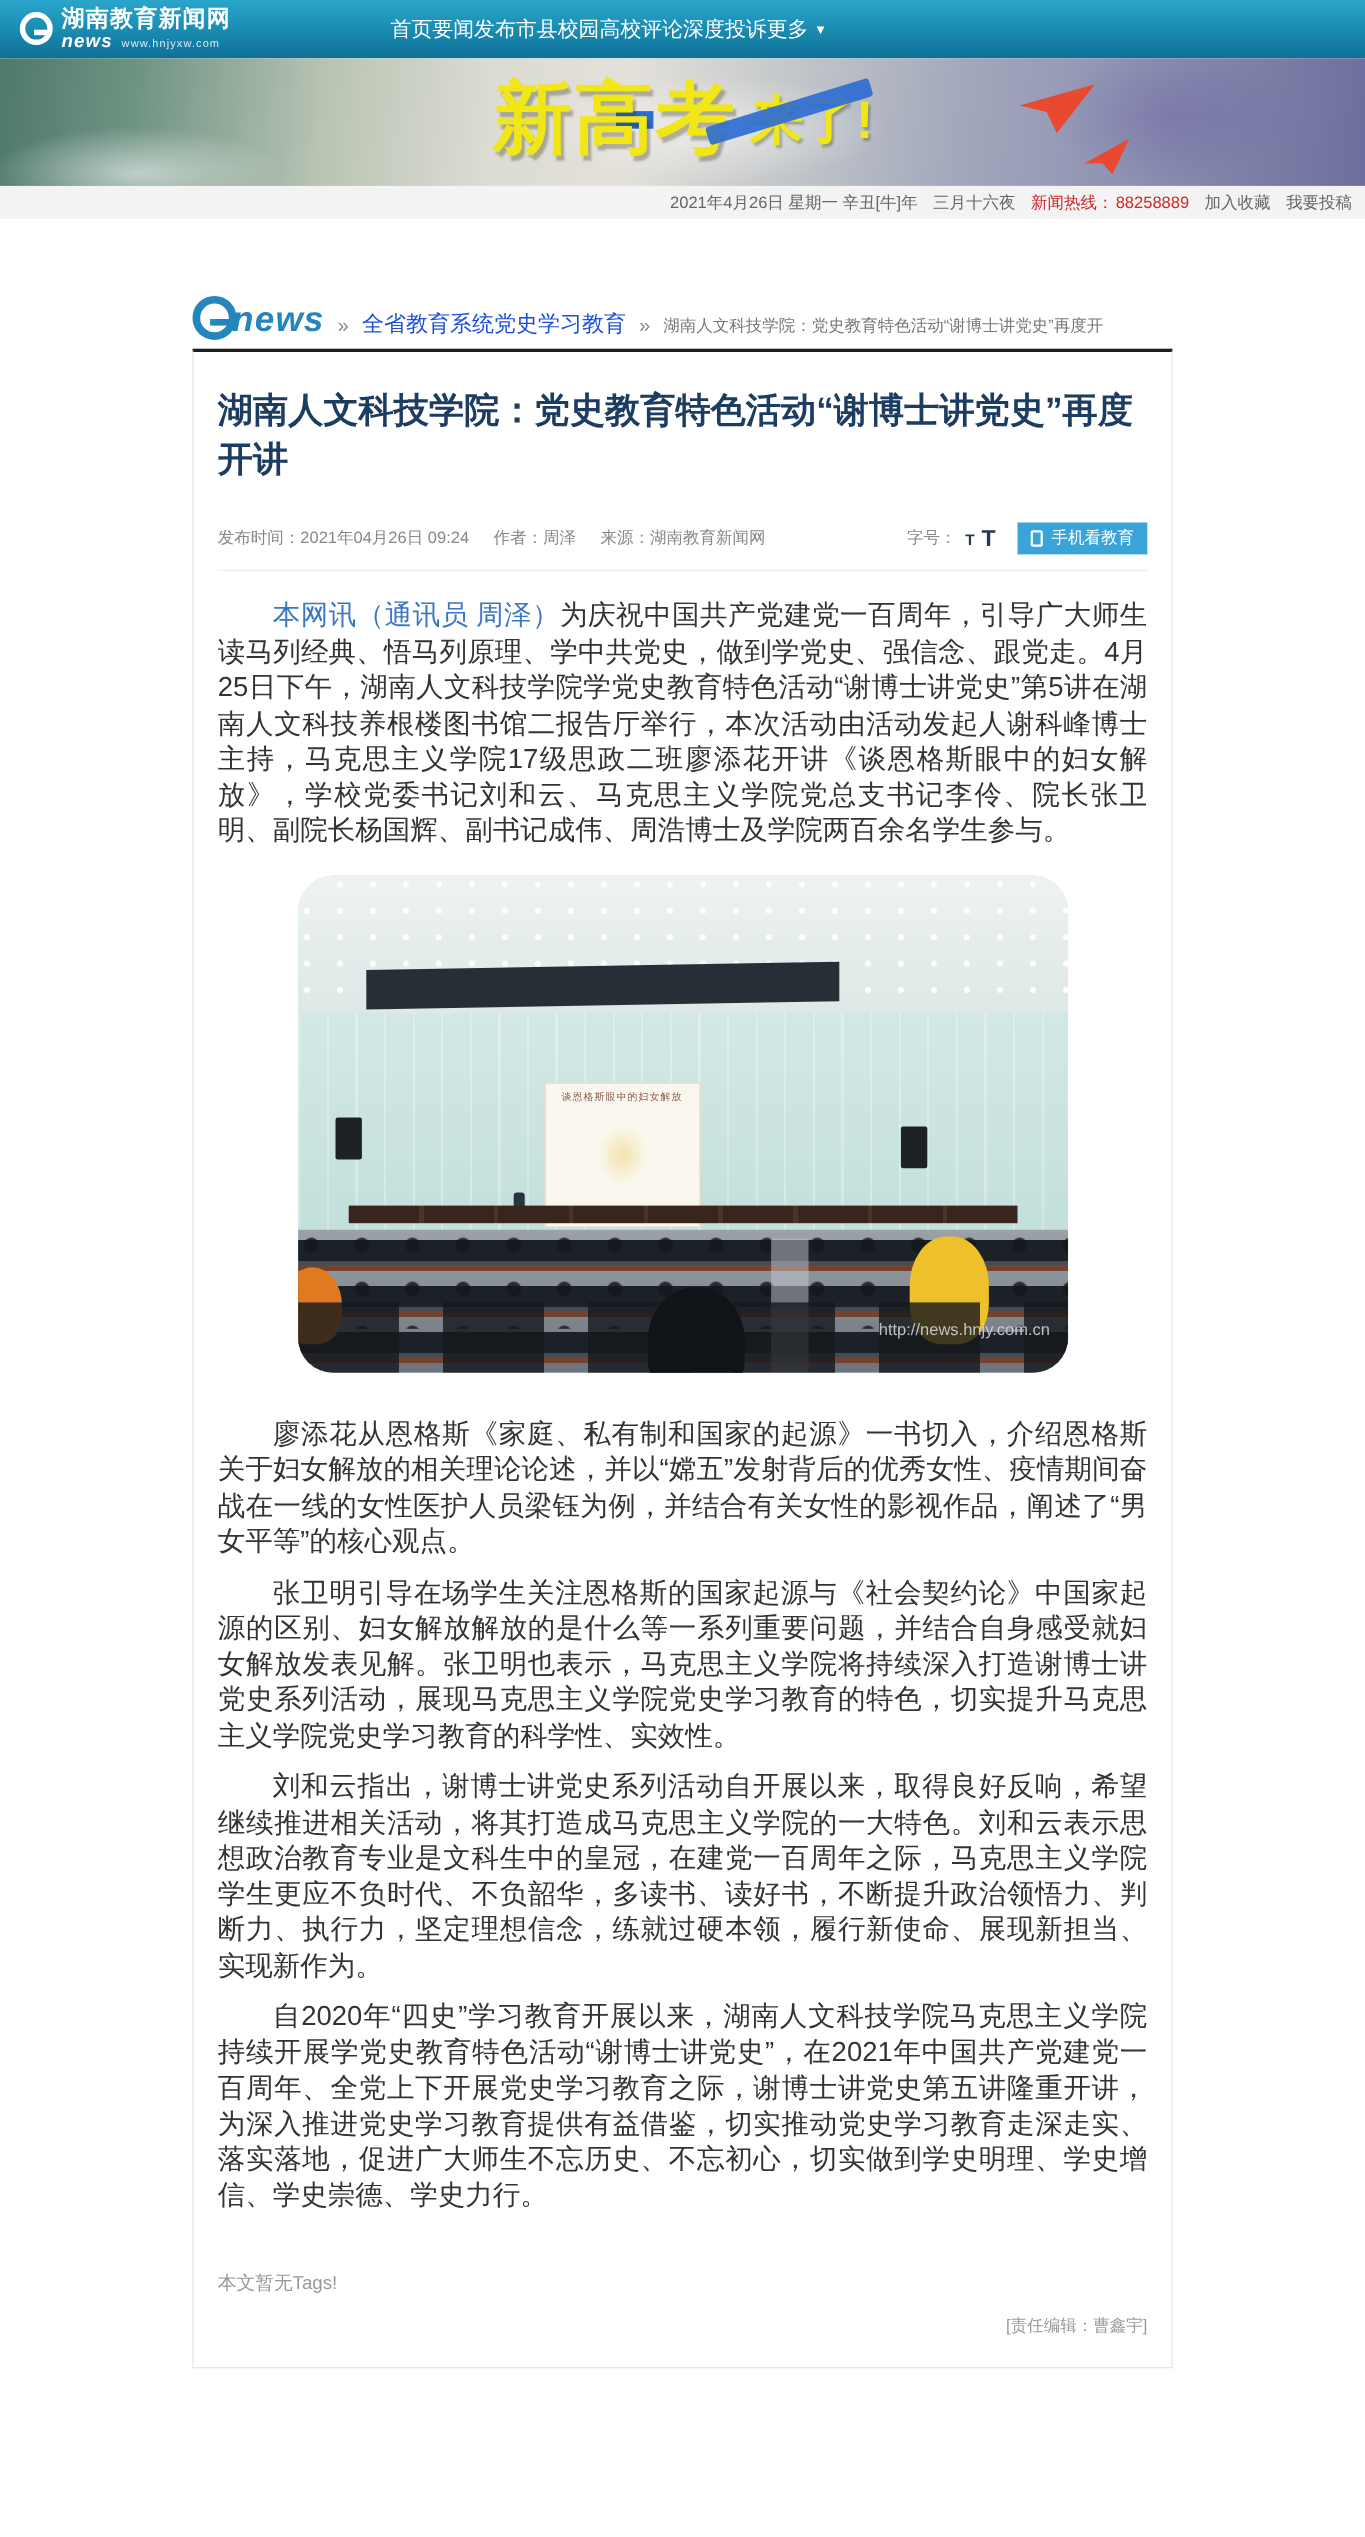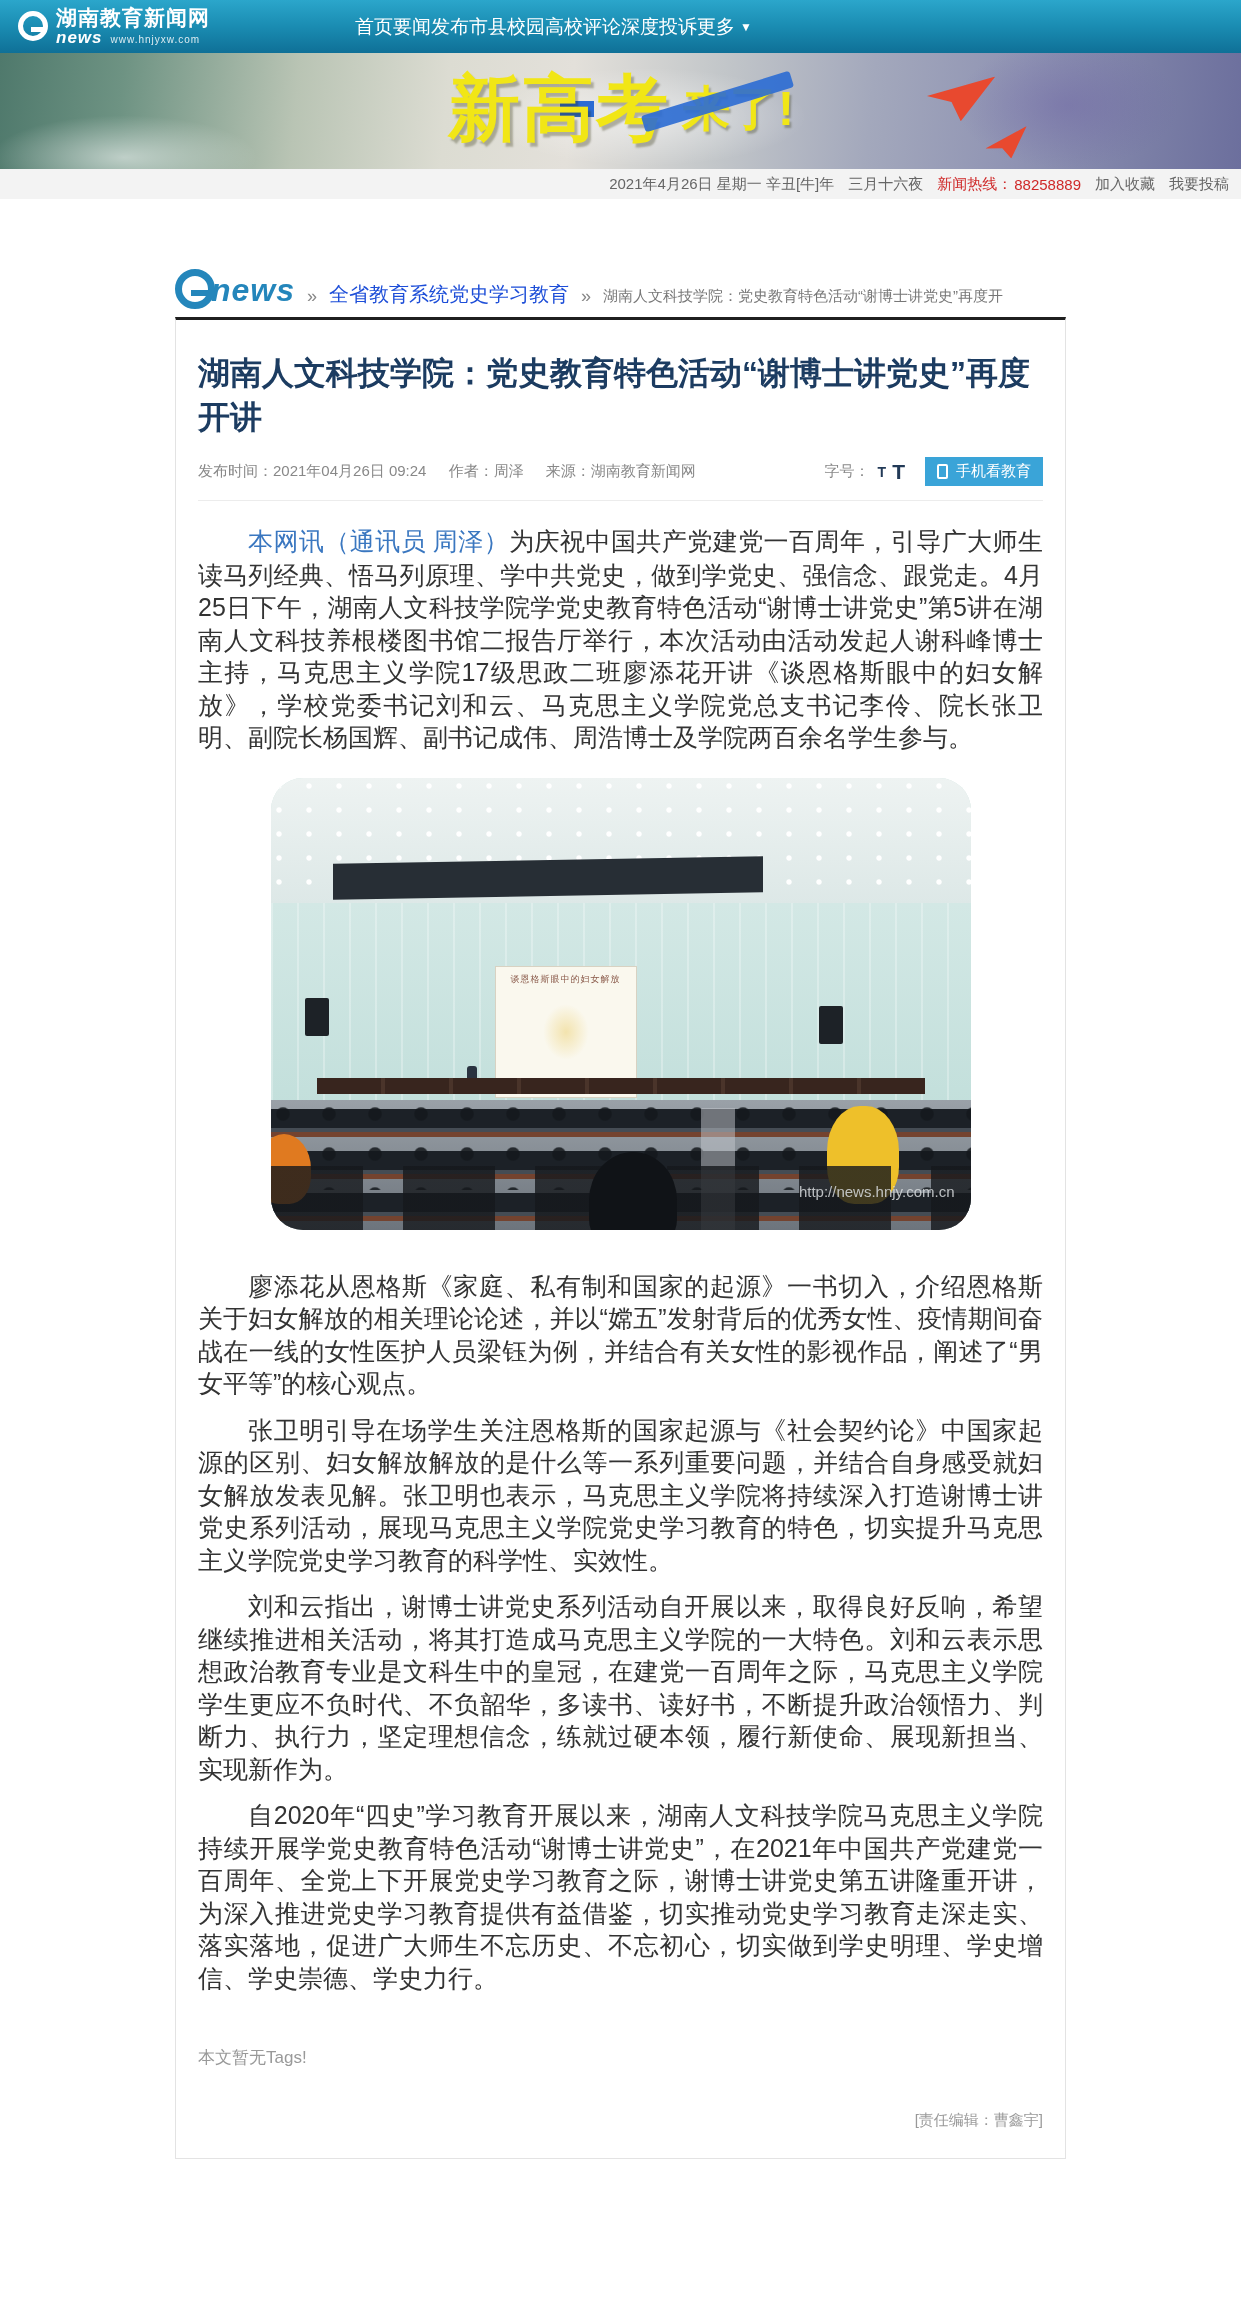--- a/index.html
+++ b/index.html
@@ -54,21 +54,21 @@
   
   .crumb-row { width:891px; margin:70px auto 0; display:flex; align-items:flex-end; padding-bottom:8px; }
   .crumb-logo { display:flex; align-items:flex-end; }
   .crumb-news { font-style:italic; font-weight:bold; font-size:32px; color:#2486bb; margin-left:-4px; letter-spacing:1px; }
   .crumb-sep { color:#888; font-size:18px; margin:0 12px 2px; }
   .crumb-cat { font-size:20px; color:#1d4ed8; margin-bottom:1px; cursor:pointer; }
   .crumb-cur { font-size:15px; color:#777; margin-bottom:3px; }
   
   .content-box { width:891px; margin:0 auto; border:1px solid #e3e3e3; border-top:3px solid #1f1f1f;
     padding:32px 22px 28px; }
-  .article-title { font-size:32px; font-weight:bold; color:#1c3c61; line-height:1.36; margin-bottom:18px; }
+  .article-title { font-size:32px; font-weight:bold; color:#1c3c61; line-height:1.36; margin-bottom:36px; }
   .meta-row { display:flex; justify-content:space-between; align-items:center; color:#888; font-size:15px;
     padding-bottom:14px; border-bottom:1px solid #ececec; margin-bottom:24px; }
   .meta-left span { margin-right:18px;text-align:center; }
   .meta-right { display:flex; align-items:center; }
   .fs-label { margin-right:8px; }
   .fs-small { font-weight:bold; color:#223a57; font-size:14px; margin-right:6px; cursor:pointer; }
   .fs-large { font-weight:bold; color:#223a57; font-size:21px; cursor:pointer; }
   .mobile-btn { background:#3aa4d8; color:#fff; font-size:15px; padding:5px 12px; margin-left:20px;
     display:inline-flex; align-items:center; gap:8px; border:none; cursor:pointer; }
   .phone-ic { width:11px; height:15px; border:2px solid #fff; border-radius:2px; display:inline-block; }
@@ -104,21 +104,21 @@
   .ph-aisle { position:absolute; left:430px; width:34px; top:330px; bottom:0; background:rgba(195,200,205,.5); }
   .ph-yellow { position:absolute; left:556px; top:328px; width:72px; height:98px; background:#eec02a;
     border-radius:46% 46% 38% 38%; }
   .ph-orange { position:absolute; left:-14px; bottom:26px; width:54px; height:70px; background:#e07a20; border-radius:50% 50% 40% 40%; }
   .ph-head-big { position:absolute; left:318px; bottom:-18px; width:88px; height:96px; background:#101317; border-radius:50% 50% 30% 30%; }
   .ph-chairrow { position:absolute; left:0; right:0; bottom:0; height:64px;
     background:repeating-linear-gradient(90deg, #15181c 0 92px, rgba(21,24,28,0) 92px 132px); opacity:.8; }
   .ph-watermark { position:absolute; right:16px; bottom:30px; font-size:15px; color:rgba(215,218,221,.85); z-index:5; }
   
   .tags-line { color:#999; font-size:17px; margin-top:52px; }
-  .editor-line { color:#999; font-size:15px; text-align:right; margin-top:42px; }
+  .editor-line { color:#999; font-size:15px; text-align:right; margin-top:18px; }
 </style>
 </head>
 <body>
 
 <div class="topnav">
   <div class="logo-area">
     <span class="gmark"></span>
     <span class="logo-stack">
       <span class="logo-site">湖南教育新闻网</span>
       <span class="logo-row2">

